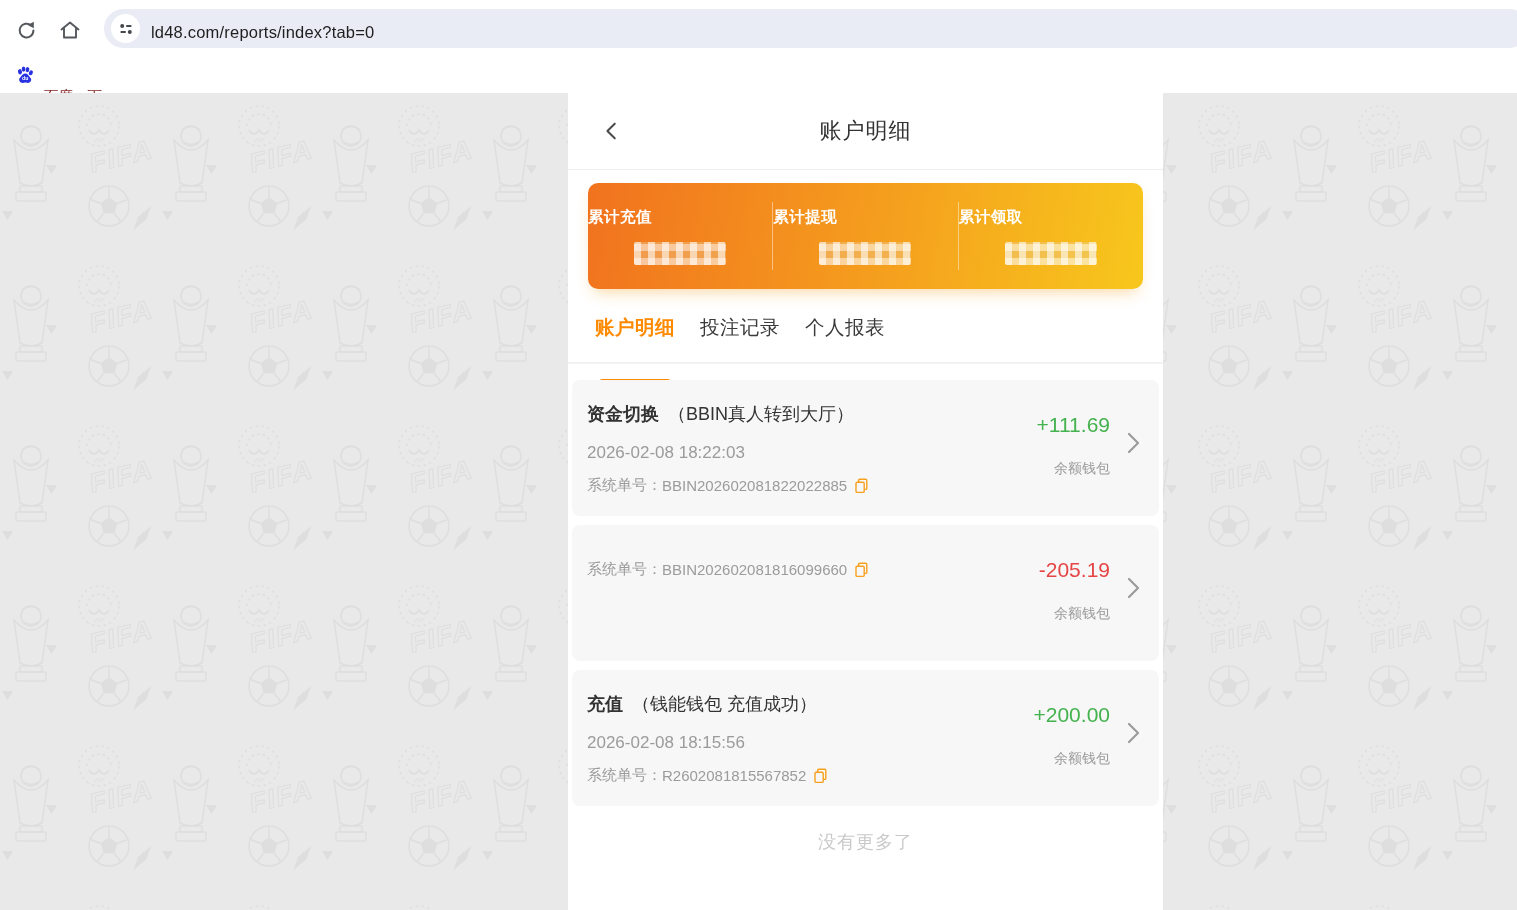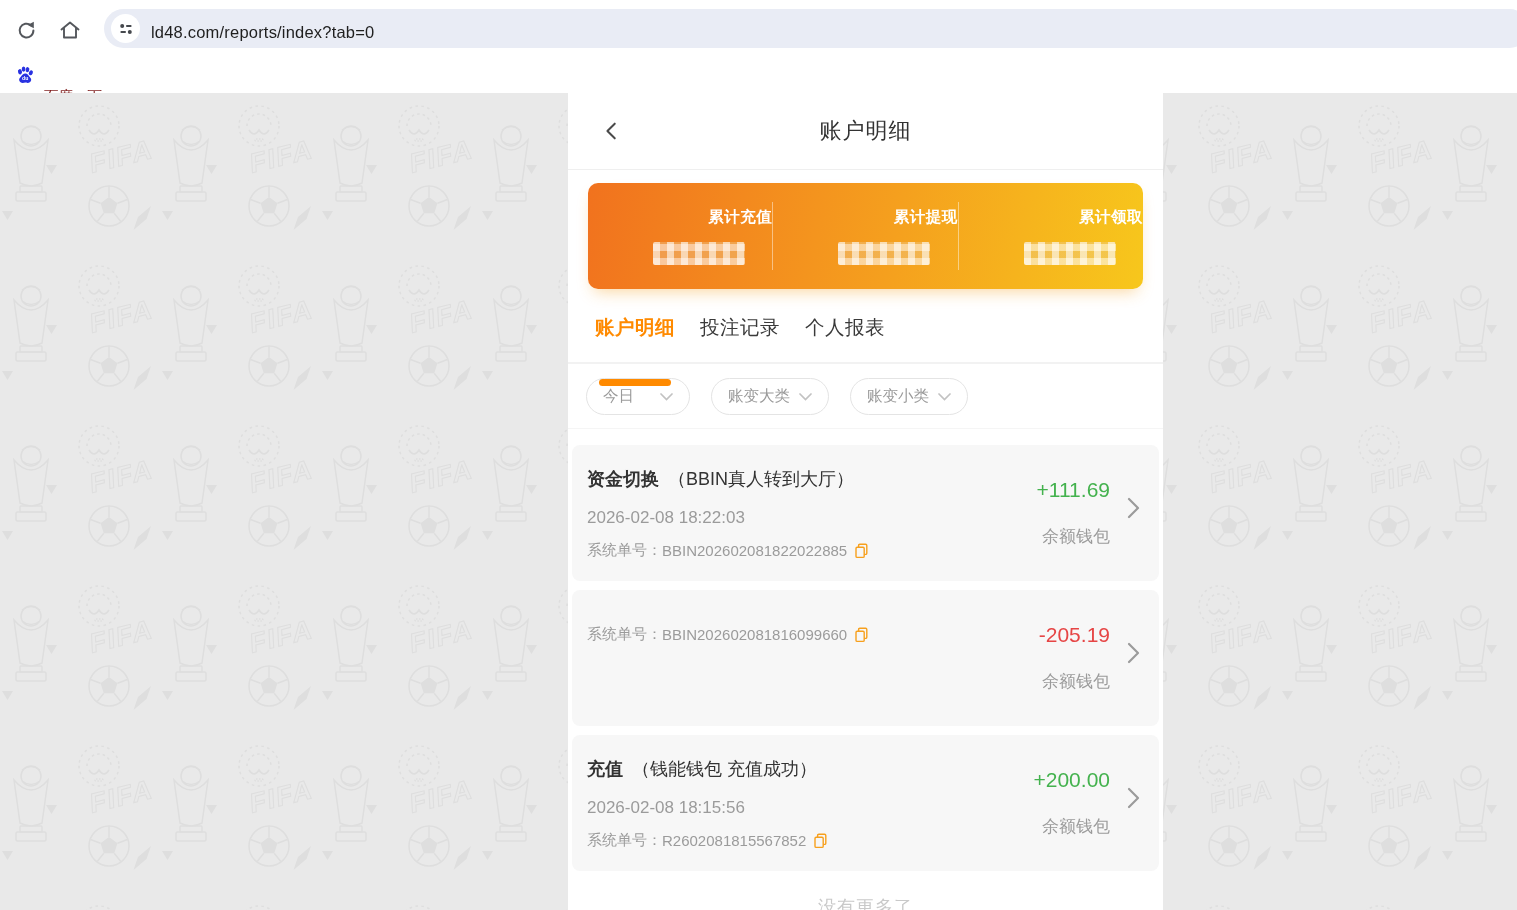--- a/index.html
+++ b/index.html
@@ -31,21 +31,21 @@
   .panel-header { height:77px; position:relative; display:flex; align-items:center;
     justify-content:center; border-bottom:1px solid #efefef; }
   .back { position:absolute; left:30px; top:24px; width:28px; height:28px;
     display:flex; align-items:center; justify-content:center; cursor:pointer; }
   .page-title { font-size:22px; color:#333; font-weight:500; letter-spacing:1px; }
 
   .summary { margin:13px 20px 0; height:106px; border-radius:10px;
     background:linear-gradient(100deg,#f1721e 0%,#f5a01e 55%,#f7c71c 100%);
     box-shadow:0 8px 16px -6px rgba(245,160,30,.45);
     display:flex; align-items:center; color:#fff; }
-  .stat { flex:1; text-align:right;padding-left:38px; }
+  .stat { flex:1; text-align:left; }
   .stat-label { font-size:15.5px; font-weight:bold; letter-spacing:.5px; }
   .stat-divider { width:1px; height:68px; background:rgba(255,255,255,.45); }
   .mosaic { width:92px; height:23px; margin:14px auto 0; border-radius:2px;
     background-image:
       repeating-linear-gradient(90deg, rgba(255,255,255,.6) 0 7px, rgba(255,255,255,.05) 7px 14px),
       repeating-linear-gradient(0deg, rgba(255,255,255,.55) 0 7px, rgba(235,200,140,.35) 7px 14px);
   }
 
   .tabs { margin-top:25px; padding:0 27px; display:flex; gap:25px;
     border-bottom:2px solid #f2f2f2; height:50px; }
@@ -66,21 +66,21 @@
   .list { padding:16px 4px 0; }
   .txn { position:relative; background:#f7f7f7; border-radius:8px; height:136px;
     margin-bottom:9px; padding:22px 0 0 15px; cursor:pointer; }
   .txn-title { font-size:18px; color:#333; }
   .txn-type { font-weight:bold; }
   .txn-desc { margin-left:9px; font-weight:normal; }
   .txn-date { margin-top:17px; font-size:17px; color:#9b9b9b; }
   .txn-order { margin-top:13px; font-size:15px; color:#9b9b9b; display:flex; align-items:center; }
   .copy-ic { margin-left:7px; display:inline-flex; cursor:pointer; }
   .txn-amount { position:absolute; right:49px; top:33px; font-size:21px; font-weight:500; }
-  .txn-wallet { position:absolute; right:49px; top:80px; font-size:17px; color:#9b9b9b; }
+  .txn-wallet { position:absolute; right:49px; top:80px; font-size:14px; color:#9b9b9b; }
   .txn-chev { position:absolute; right:19px; top:52px; }
 
   .no-more { text-align:center; color:#c9c9c9; font-size:18px; margin-top:24px;
     letter-spacing:1px; }
 </style>
 </head>
 <body>
 
 <div class="chrome">
   <div class="nav-btn reload">
@@ -184,40 +184,20 @@
         <div class="mosaic"></div>
       </div>
     </div>
 
     <div class="tabs">
       <span class="tab active">账户明细</span>
       <span class="tab">投注记录</span>
       <span class="tab">个人报表</span>
     </div>
 
-    <div class="filters">
-      <div class="pill">
-        <span>今日</span>
-        <svg width="13" height="8" viewBox="0 0 13 8">
-          <polyline points="1,1 6.5,6.5 12,1" fill="none" stroke="#c2c2c2" stroke-width="1.7" stroke-linecap="round"></polyline>
-        </svg>
-      </div>
-      <div class="pill">
-        <span>账变大类</span>
-        <svg width="13" height="8" viewBox="0 0 13 8">
-          <polyline points="1,1 6.5,6.5 12,1" fill="none" stroke="#c2c2c2" stroke-width="1.7" stroke-linecap="round"></polyline>
-        </svg>
-      </div>
-      <div class="pill">
-        <span>账变小类</span>
-        <svg width="13" height="8" viewBox="0 0 13 8">
-          <polyline points="1,1 6.5,6.5 12,1" fill="none" stroke="#c2c2c2" stroke-width="1.7" stroke-linecap="round"></polyline>
-        </svg>
-      </div>
-    </div>
 
     <div class="list">
         <div class="txn">
     <div class="txn-title">
       <span class="txn-type">资金切换</span><span class="txn-desc">（BBIN真人转到大厅）</span>
     </div>
     <div class="txn-date">2026-02-08 18:22:03</div>
     <div class="txn-order">
       <span>系统单号：</span>
       <span>BBIN202602081822022885</span>

